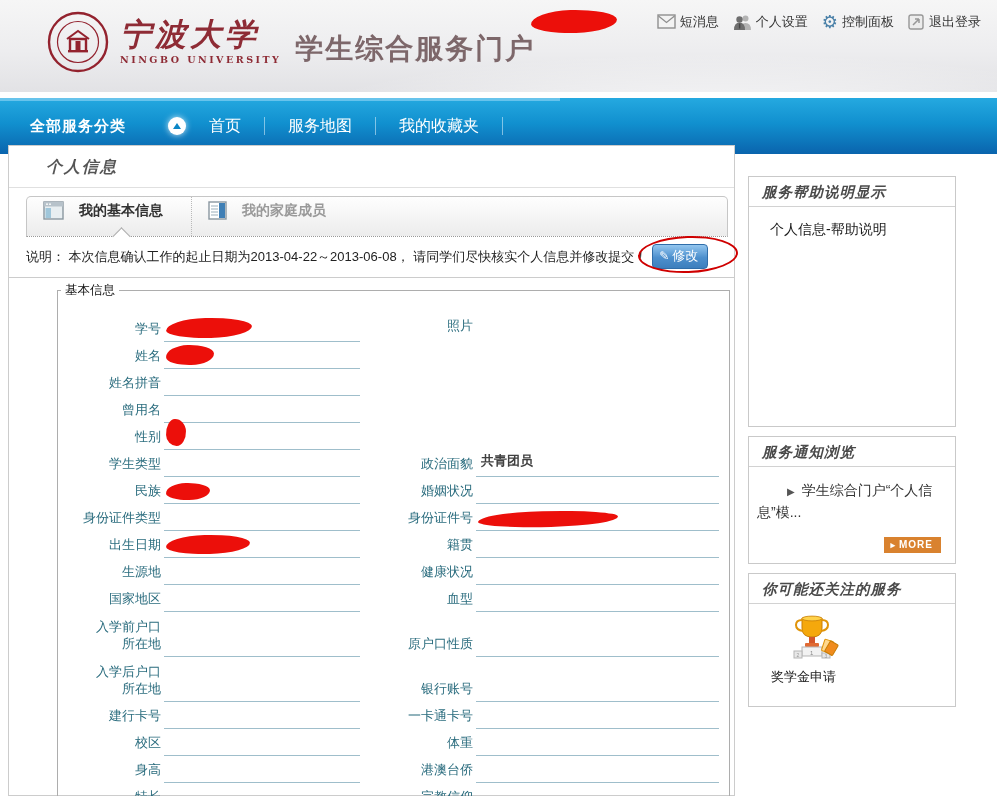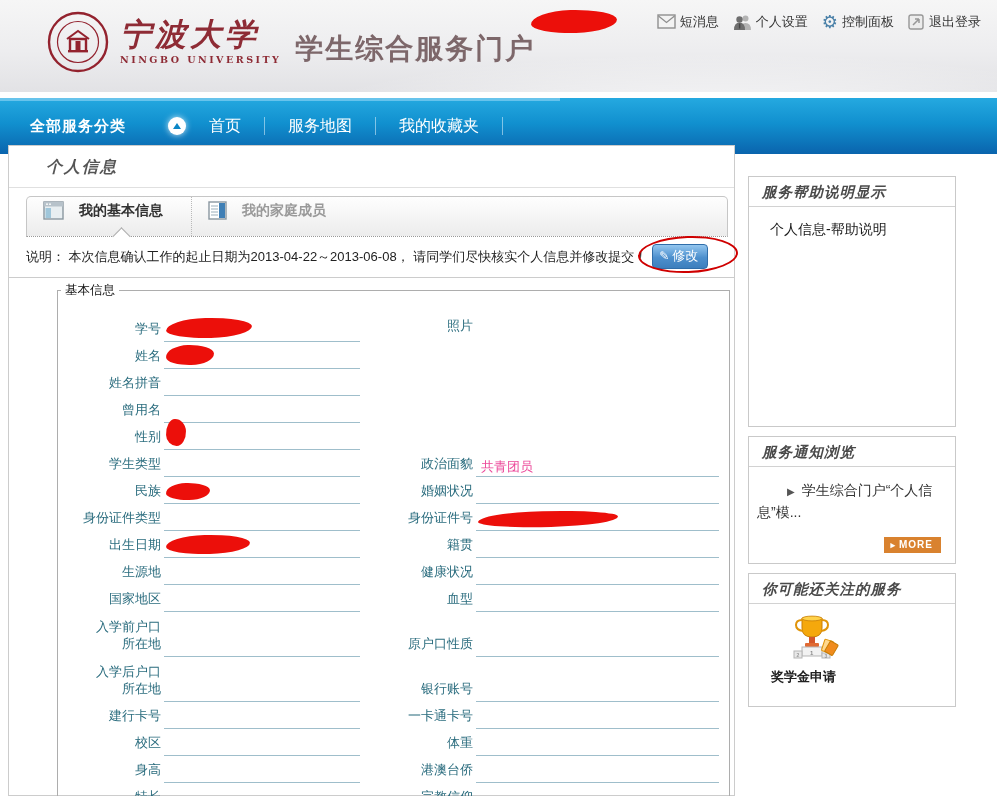--- a/index.html
+++ b/index.html
@@ -79,39 +79,39 @@
   .frow.tall { height:45px; }
   .cell-l, .cell-r { display:flex; align-items:flex-end; height:100%; }
   .cell-l { width:302px; }
   .cell-r { margin-left:40px; }
   .lab { width:106px; text-align:right; font-size:13px; color:#2a6c7e;
          padding:0 3px 5px 0; white-space:pre-line; line-height:17px; }
   .cell-r .lab { width:76px;margin-top:6px; }
   .lin { position:relative; height:100%; border-bottom:1px solid #9fbecb; }
   .cell-l .lin { width:196px; }
   .cell-r .lin { width:243px; }
-  .val { position:absolute; left:5px; bottom:0; font-size:13px; color:#ec4899; white-space:nowrap; }
+  .val { position:absolute; left:5px; bottom:6px; font-size:13px; color:#404040; white-space:nowrap;font-weight:bold; }
   .lin .redact { position:absolute; left:2px; bottom:3px; }
   .lab-only { padding-bottom:8px; }
 
   
   .sidebar { position:absolute; left:748px; top:152px; width:208px;margin-top:24px; }
   .panel { border:1px solid #c9c9c9; background:#fff; margin-bottom:9px; }
   .panel-h { height:30px; line-height:30px; padding-left:13px; border-bottom:1px solid #d2d2d2;
              font-family:"Liberation Serif", serif; font-style:italic; font-weight:bold;
              font-size:14.5px; color:#4a4a4a; letter-spacing:1px; }
   .p1-body { height:219px; padding:14px 10px 0 21px; font-size:14px; color:#1a1a1a; }
   .p2-body { padding:13px 8px 10px 8px; }
   .notice-item { font-size:14px; color:#333; line-height:21px; text-indent:30px; cursor:pointer; }
   .bullet { color:#555; font-size:10px; margin-right:7px; }
   .more-row { text-align:right; margin-top:11px; padding-right:6px; }
   .more-btn { display:inline-block; background:#d9822f; color:#fff; font-weight:bold;
               font-size:10px; letter-spacing:1px; padding:2px 8px 3px 6px; cursor:pointer; }
   .more-arrow { font-size:9px; margin-right:3px; }
-  .p3-body { height:102px; padding:8px 0 0 36px;font-weight:bold; }
+  .p3-body { height:102px; padding:8px 0 0 36px; }
   .service-item { cursor:pointer; }
   .service-label { font-size:13px; color:#222; margin-top:2px; margin-left:-14px; }
 
   svg { display:block; }
 </style>
 </head>
 <body>
 
 <div class="banner">
   <div class="logo-row">

